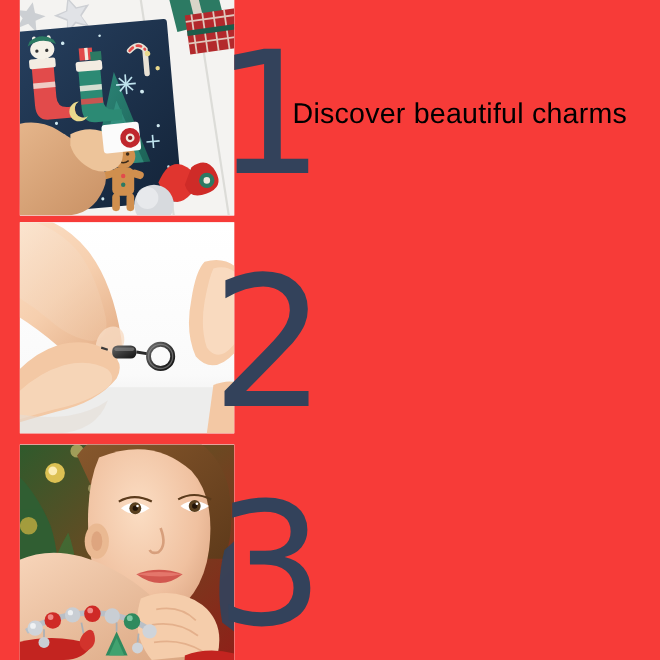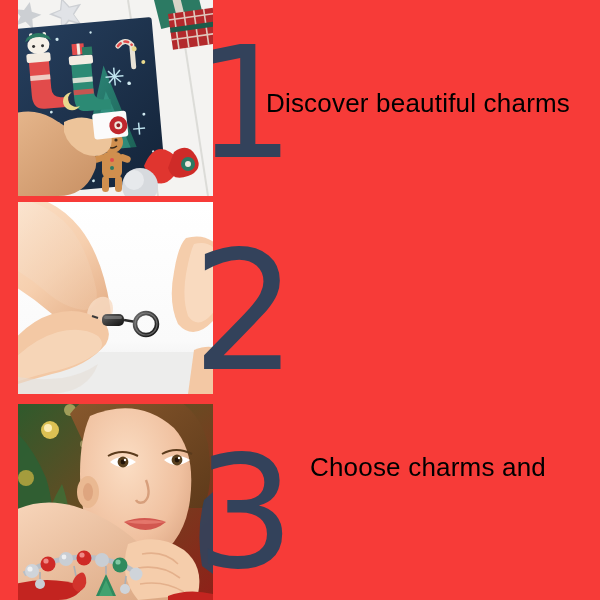--- a/index.html
+++ b/index.html
@@ -317,21 +317,20 @@
 
         <path d="M168 36 Q196 28 210 60 Q216 96 196 118 Q176 140 160 122 Q150 100 156 70 Q160 44 168 36 Z" fill="#f5cdab"></path>
         <path d="M176 42 Q198 36 206 64 Q210 94 194 112 Q180 128 170 114 Q164 96 168 72 Q172 50 176 42 Z" fill="#fbe3cd" opacity="0.6"></path>
         <path d="M176 148 Q196 140 208 152 L208 192 L170 192 Z" fill="#f3c8a4"></path>
       </svg>
     </div>
 
     <div class="numeral" id="numeral-2">2</div>
 
     <div class="caption" id="caption-2">
-      <span class="line">Choose charms and</span>
     </div>
   </div>
 
   <div class="step" id="step-3">
 
     <div class="photo">
       <svg viewBox="0 0 195 196" preserveAspectRatio="xMidYMid slice">
         <defs>
           <linearGradient id="p3bg" x1="0" y1="0" x2="1" y2="1">
             <stop offset="0" stop-color="#2f5a2c"></stop>

